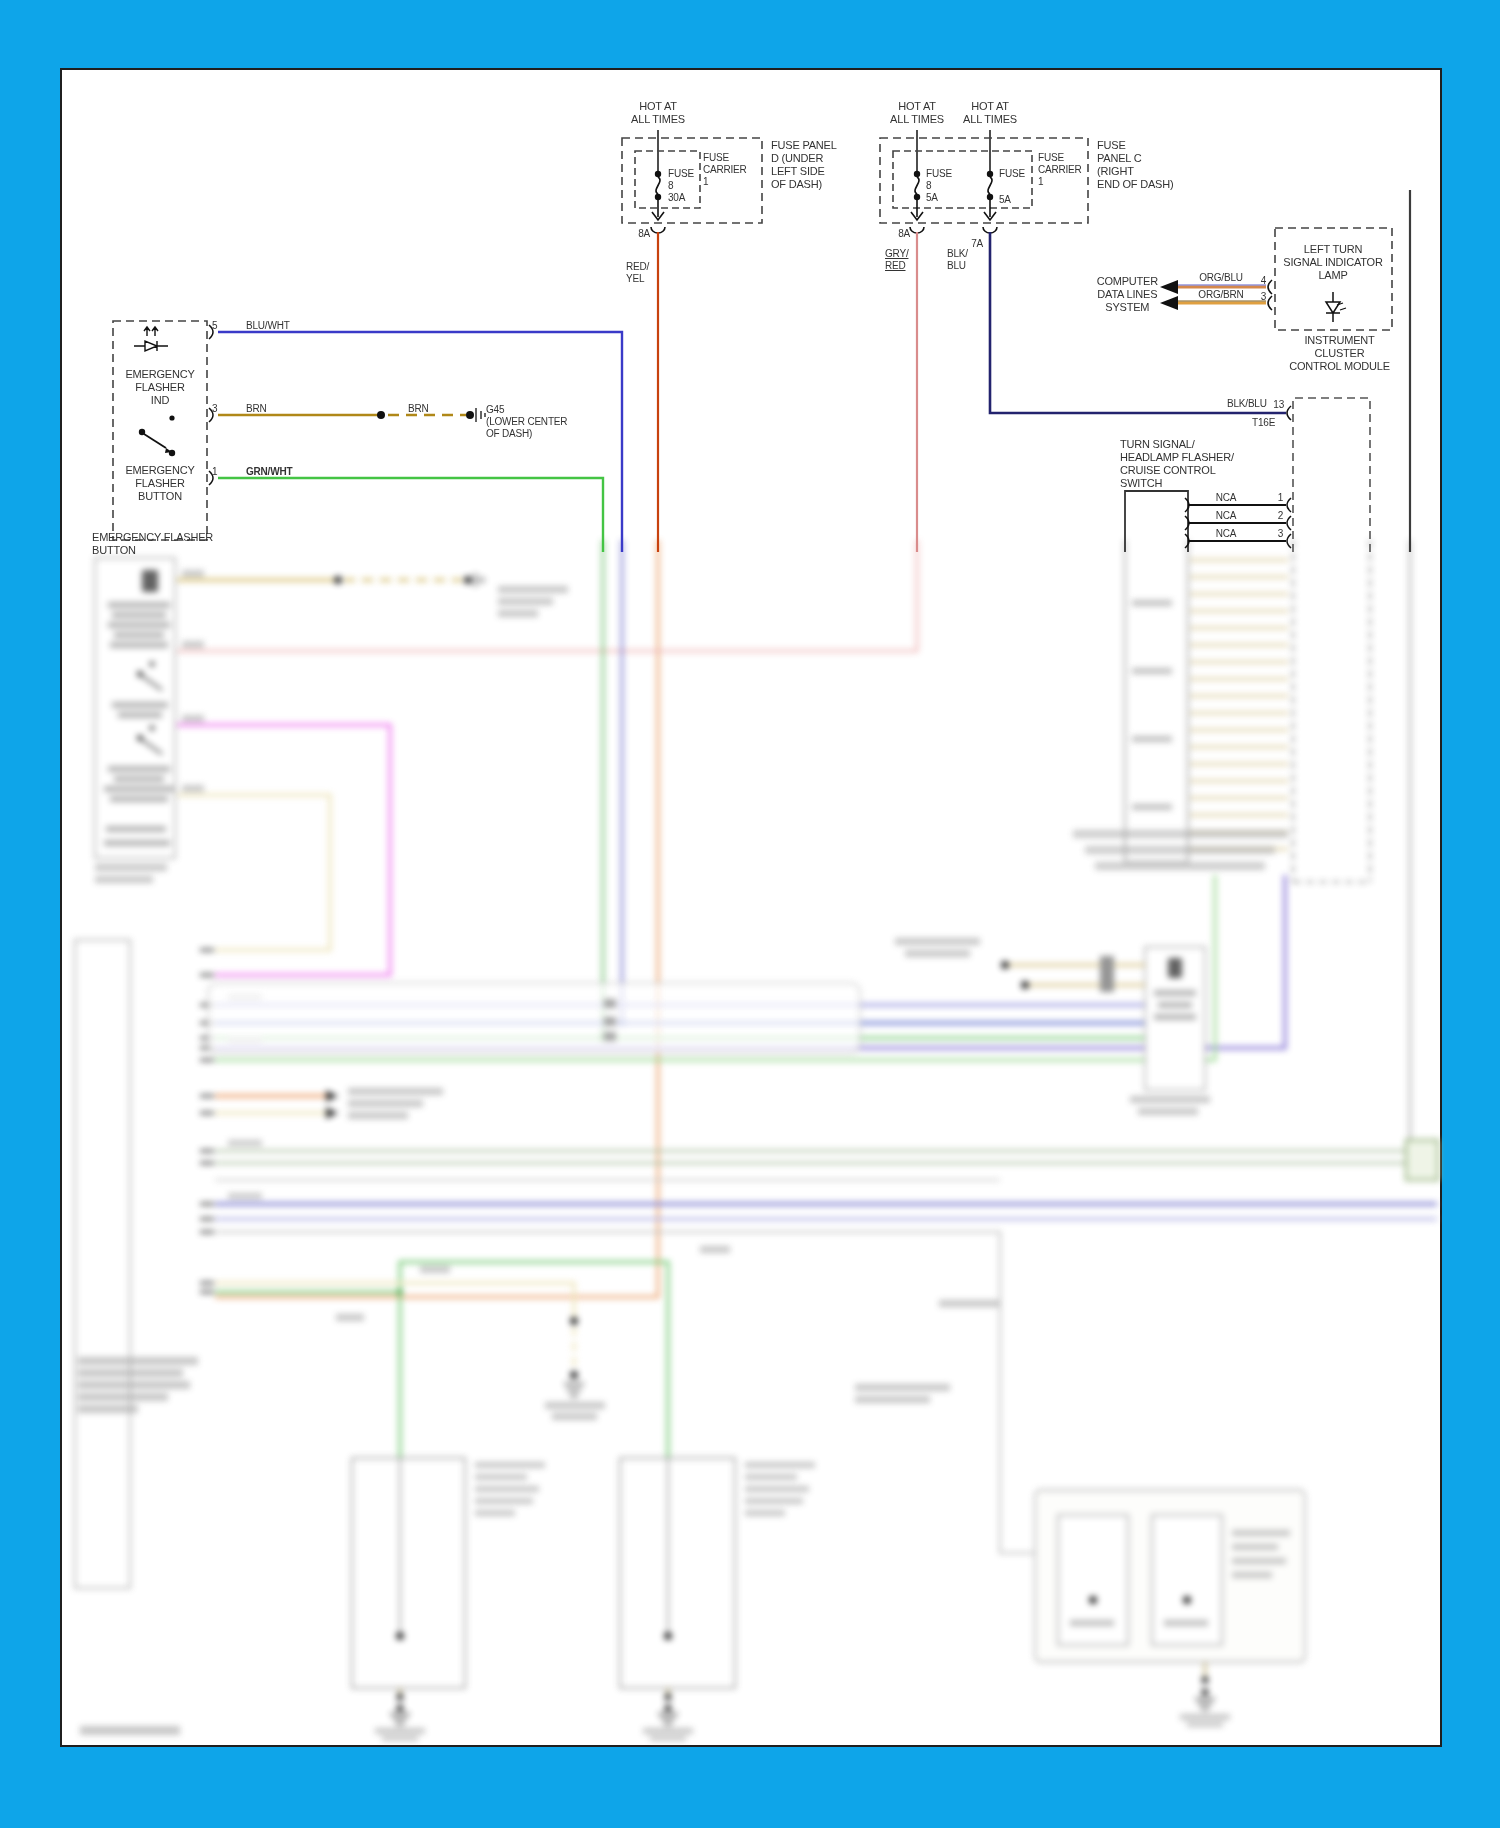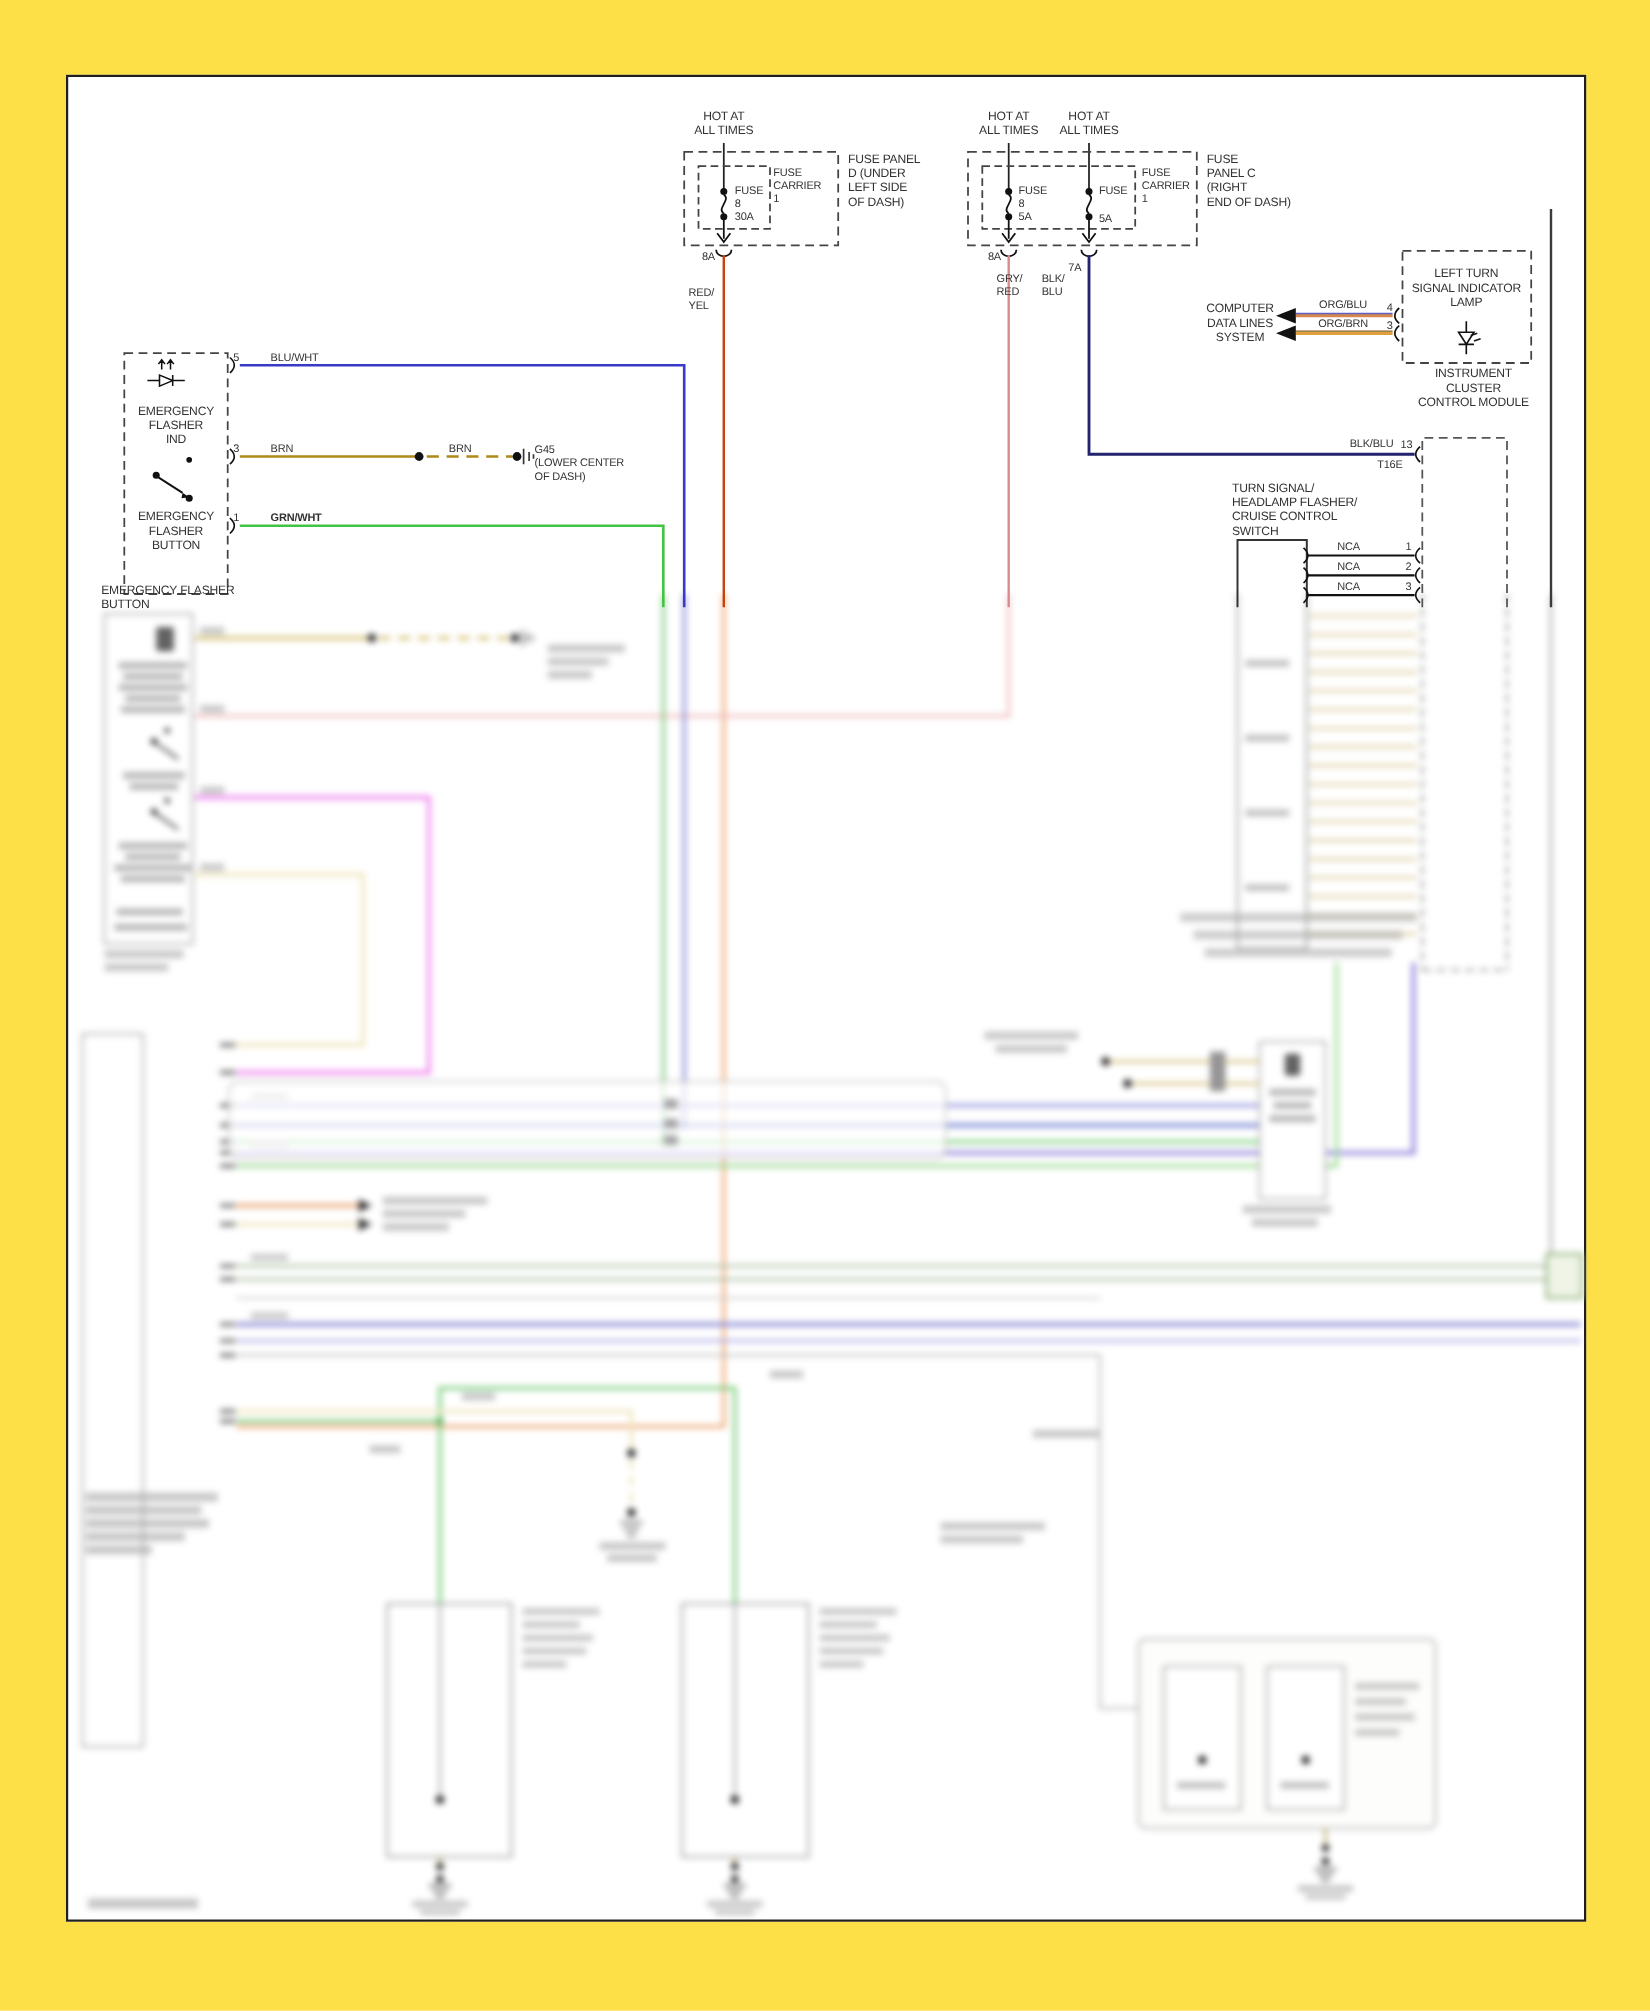--- a/index.html
+++ b/index.html
@@ -1,16 +1,16 @@
 <!DOCTYPE html>
 <html><head>
 <meta charset="utf-8">
 <style>
   html,body{margin:0;padding:0;background:#f4f4f1;}
-  #stage{position:relative;width:1500px;height:1828px;background:#fde047;overflow:hidden;
+  #stage{position:relative;width:1500px;height:1828px;background:#0ea5e9;overflow:hidden;
          font-family:"Liberation Sans", sans-serif;color:#2e2e2e;}
   #sheet{position:absolute;left:60px;top:68px;width:1378px;height:1675px;background:#ffffff;
          border:2.5px solid #1f1f1f;}
   svg{position:absolute;left:0;top:0;}
   .lbl{position:absolute;font-size:11px;line-height:13px;white-space:pre-line;letter-spacing:-0.2px;color:#333;}
   .sm{font-size:10px;line-height:12px;}
   .ctr{transform:translateX(-50%);text-align:center;}
   .rt{transform:translateX(-100%);text-align:center;}
   #blur-layer{position:absolute;left:0;top:0;width:1500px;height:1828px;filter:blur(3px);opacity:.92;}
 </style>
@@ -329,21 +329,21 @@
   <div class="lbl sm" style="left:999px;top:194px;">5A</div>
   <div class="lbl sm" style="left:1038px;top:152px;">FUSE
 CARRIER
 1</div>
   <div class="lbl" style="left:1097px;top:139px;">FUSE
 PANEL C
 (RIGHT
 END OF DASH)</div>
   <div class="lbl sm rt" style="left:910px;top:228px;">8A</div>
   <div class="lbl sm rt" style="left:983px;top:228px;margin-top:10px;">7A</div>
-  <div class="lbl sm" style="left:906px;top:248px;">GRY/
+  <div class="lbl sm" style="left:885px;top:248px;text-decoration:underline;">GRY/
 RED</div>
   <div class="lbl sm" style="left:947px;top:248px;">BLK/
 BLU</div>
 
   <div class="lbl ctr" style="left:1333px;top:243px;">LEFT TURN
 SIGNAL INDICATOR
 LAMP</div>
   <div class="lbl rt" style="left:1393px;top:334px;">INSTRUMENT CLUSTER
 CONTROL MODULE</div>
   <div class="lbl rt" style="left:1158px;top:275px;">COMPUTER

